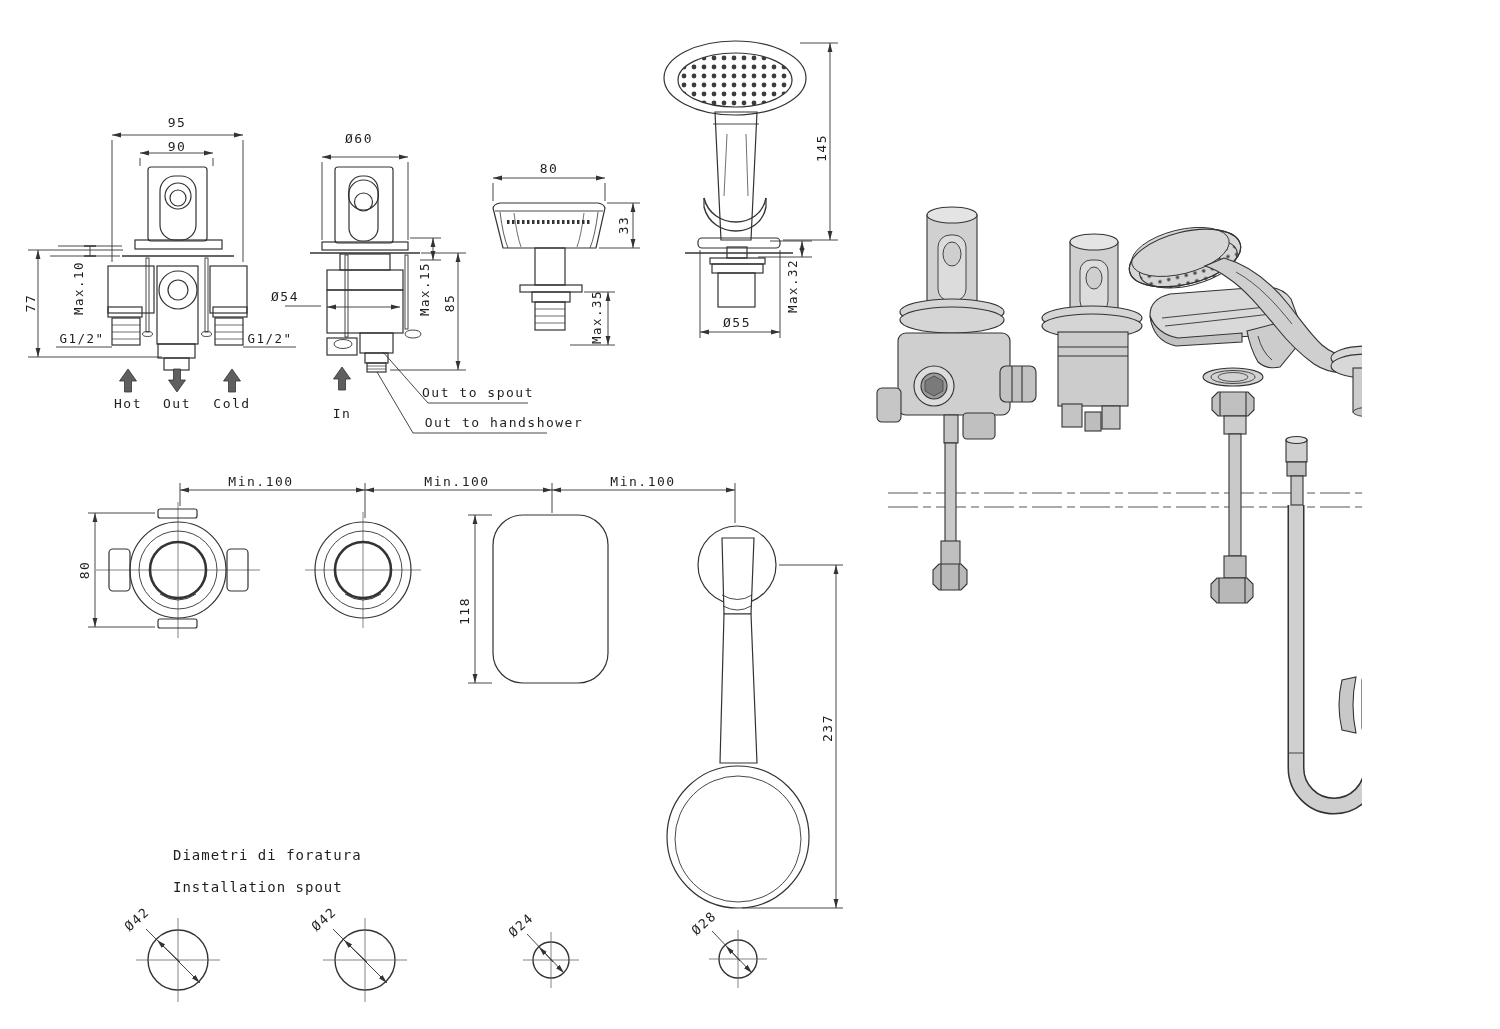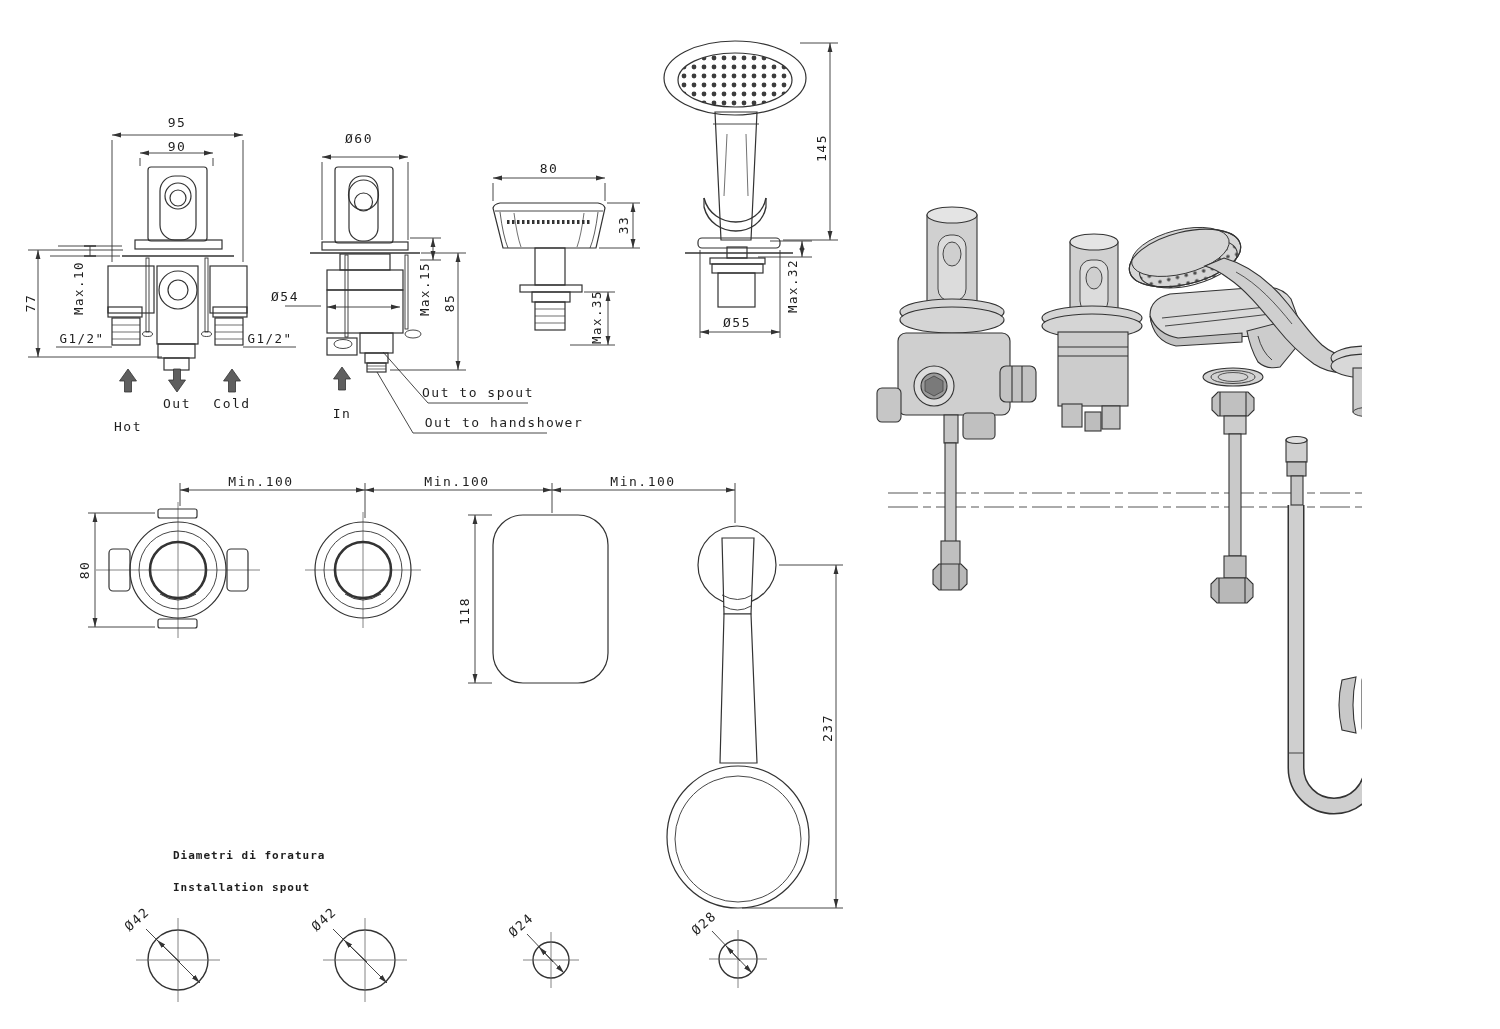--- a/index.html
+++ b/index.html
@@ -3,21 +3,21 @@
 <meta charset="utf-8">
 <style>
   html,body{margin:0;padding:0;background:#fff;}
   #canvas{position:relative;width:1362px;height:1029px;background:#ffffff;overflow:hidden;
           font-family:"DejaVu Sans Mono", monospace;}
   svg{position:absolute;left:0;top:0;}
   .lbl{position:absolute;transform:translate(-50%,-50%);font:13px "DejaVu Sans Mono", monospace;
        color:#1e1e1e;letter-spacing:1.5px;white-space:nowrap;line-height:1;}
   .lbl.v{transform:translate(-50%,-50%) rotate(-90deg);}
   .lbl.d{transform:translate(-50%,-50%) rotate(-42deg);}
-  .lbl.t{transform:translate(0,-50%);font-weight:bold;letter-spacing:1px;font-size:11px;}
+  .lbl.t{transform:translate(0,-50%);font-weight:normal;letter-spacing:1px;font-size:14px;}
   .lbl.s{font-size:12.5px;}
 </style>
 </head>
 <body>
 
 <div id="canvas">
 
 <svg width="1500" height="1029" viewBox="0 0 1500 1029">
 <defs>
   <marker id="ae" orient="auto-start-reverse" markerWidth="12" markerHeight="8" refX="10" refY="3">
@@ -409,21 +409,21 @@
   </g>
 </g>
 </svg>
 
 <span class="lbl" style="left:177px;top:122px">95</span>
 <span class="lbl" style="left:177px;top:146px">90</span>
 <span class="lbl v s" style="left:79px;top:288px">Max.10</span>
 <span class="lbl v" style="left:30px;top:303px">77</span>
 <span class="lbl s" style="left:82px;top:339px">G1/2"</span>
 <span class="lbl s" style="left:270px;top:339px">G1/2"</span>
-<span class="lbl" style="left:128px;top:426px">Hot</span>
+<span class="lbl" style="left:128px;top:403px">Hot</span>
 <span class="lbl" style="left:177px;top:403px">Out</span>
 <span class="lbl" style="left:232px;top:403px">Cold</span>
 
 <span class="lbl" style="left:359px;top:138px">Ø60</span>
 <span class="lbl" style="left:285px;top:296px">Ø54</span>
 <span class="lbl v s" style="left:425px;top:289px">Max.15</span>
 <span class="lbl v" style="left:449px;top:303px">85</span>
 <span class="lbl" style="left:342px;top:413px">In</span>
 <span class="lbl" style="left:478px;top:392px">Out to spout</span>
 <span class="lbl" style="left:504px;top:422px">Out to handshower</span>

